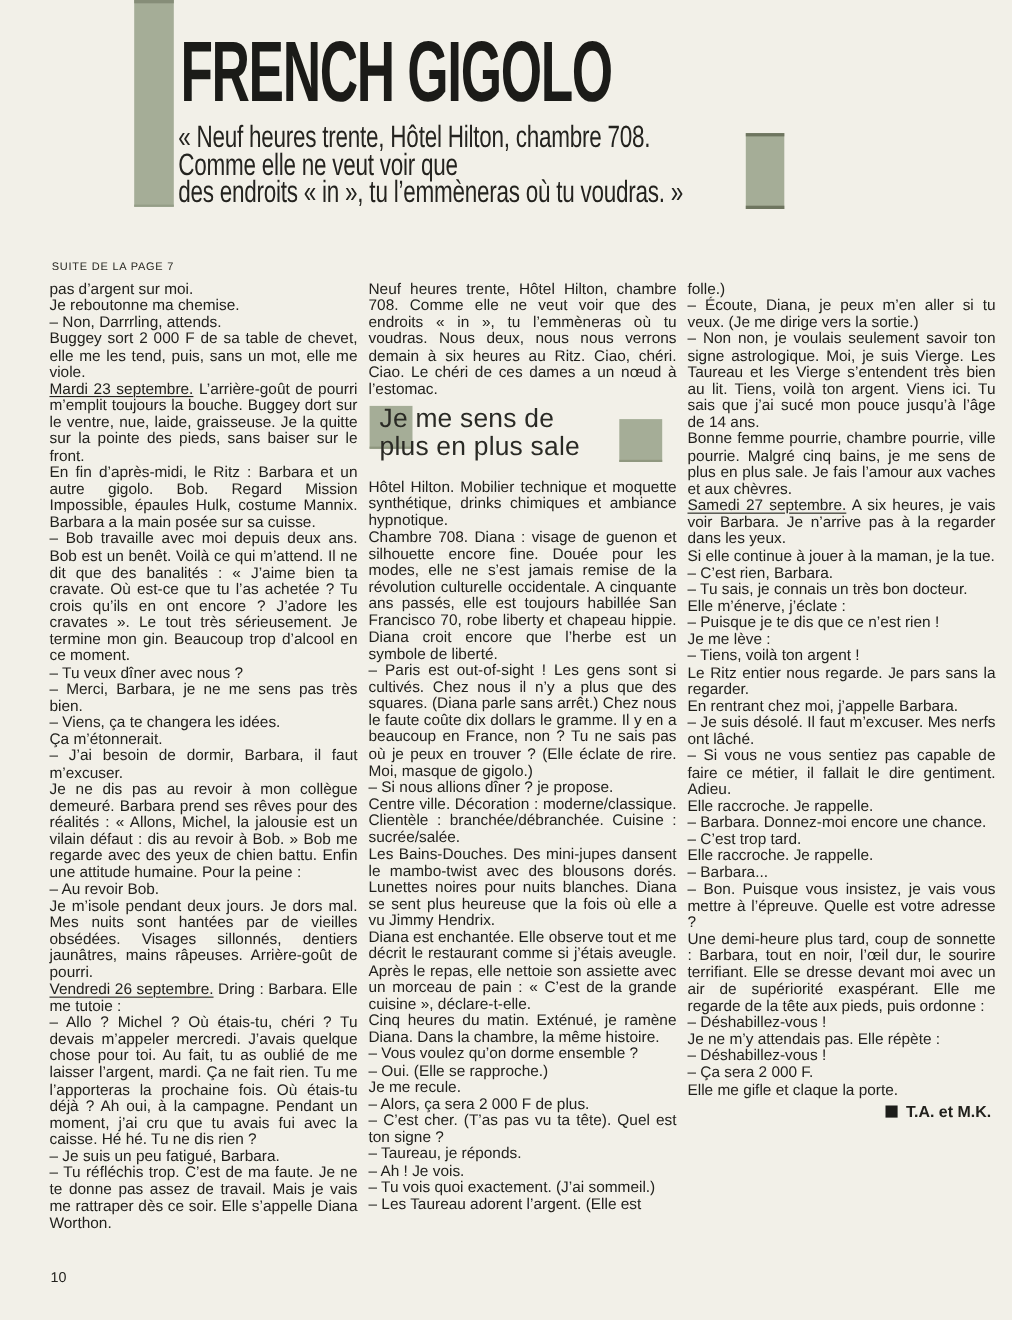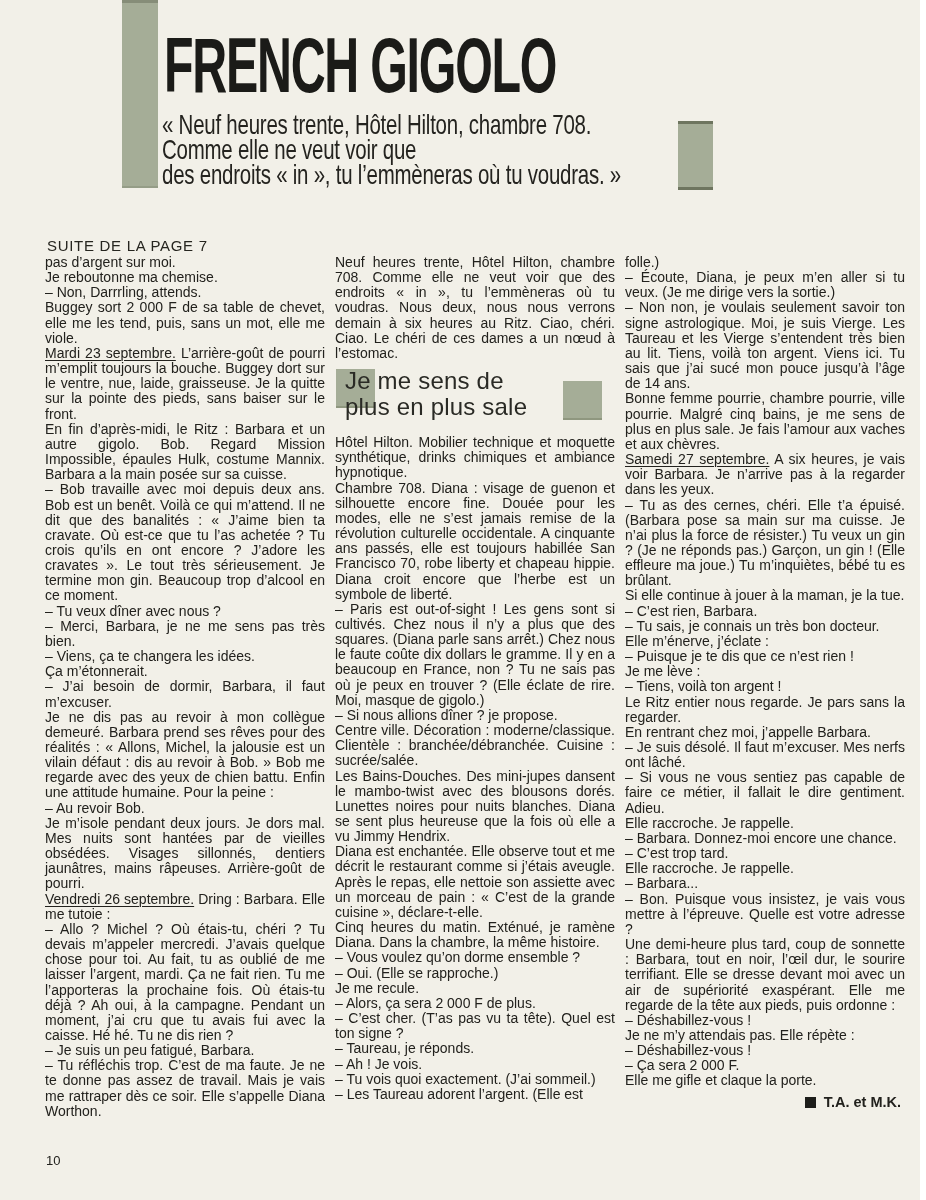--- a/index.html
+++ b/index.html
@@ -28,21 +28,21 @@
     white-space:pre-line; color:#24231f; width:700px;
   }
   .hsquare {
     position:absolute; left:678px; top:121px; width:35px; height:69px;
     background:#a5ad97;
     border-top:3px solid #6e755f; border-bottom:3px solid #6e755f;
     box-sizing:border-box;
   }
   .continuation {
     position:absolute; left:47px; top:237px;
-    font-size:15px; letter-spacing:0.7px; color:#26251f;
+    font-size:10px; letter-spacing:0.7px; color:#26251f;
   }
   .columns {
     position:absolute; left:45px; top:255px; width:860px;
     display:flex; gap:10px;
   }
   .col {
     width:280px; font-size:14px; line-height:15.15px;
     text-align:justify; hyphens:auto; -webkit-hyphens:auto;
   }
   .para { margin:0; }
@@ -146,21 +146,20 @@
         </div>
     </div>
 
     <div class="col">
       <div>
           <p class="para">folle.)</p>
           <p class="para">– Écoute, Diana, je peux m’en aller si tu veux. (Je me dirige vers la sortie.)</p>
           <p class="para">– Non non, je voulais seulement savoir ton signe astrologique. Moi, je suis Vierge. Les Taureau et les Vierge s’entendent très bien au lit. Tiens, voilà ton argent. Viens ici. Tu sais que j’ai sucé mon pouce jusqu’à l’âge de 14 ans.</p>
           <p class="para">Bonne femme pourrie, chambre pourrie, ville pourrie. Malgré cinq bains, je me sens de plus en plus sale. Je fais l’amour aux vaches et aux chèvres.</p>
           <p class="para"><span class="date-u">Samedi 27 septembre.</span> A six heures, je vais voir Barbara. Je n’arrive pas à la regarder dans les yeux.</p>
-          <p class="para">– Tu as des cernes, chéri. Elle t’a épuisé. (Barbara pose sa main sur ma cuisse. Je n’ai plus la force de résister.) Tu veux un gin ? (Je ne réponds pas.) Garçon, un gin ! (Elle effleure ma joue.) Tu m’inquiètes, bébé tu es brûlant.</p>
           <p class="para">Si elle continue à jouer à la maman, je la tue.</p>
           <p class="para">– C’est rien, Barbara.</p>
           <p class="para">– Tu sais, je connais un très bon docteur.</p>
           <p class="para">Elle m’énerve, j’éclate :</p>
           <p class="para">– Puisque je te dis que ce n’est rien !</p>
           <p class="para">Je me lève :</p>
           <p class="para">– Tiens, voilà ton argent !</p>
           <p class="para">Le Ritz entier nous regarde. Je pars sans la regarder.</p>
           <p class="para">En rentrant chez moi, j’appelle Barbara.</p>
           <p class="para">– Je suis désolé. Il faut m’excuser. Mes nerfs ont lâché.</p>

